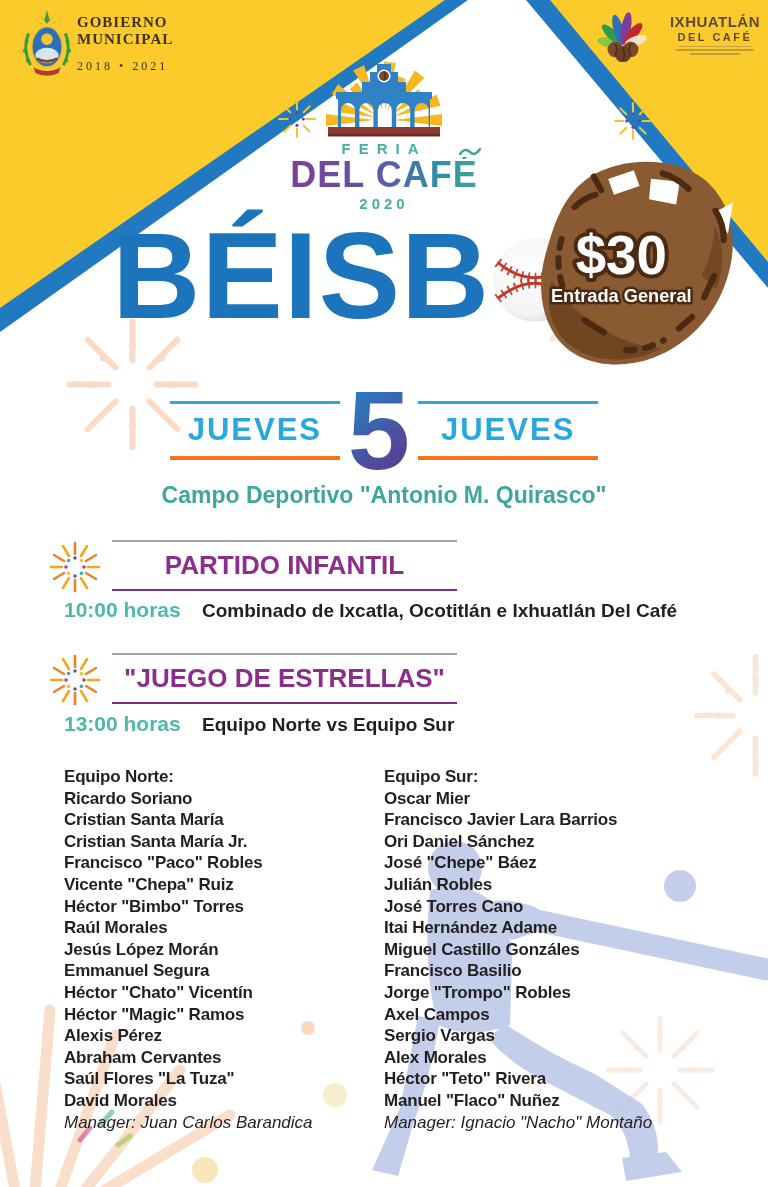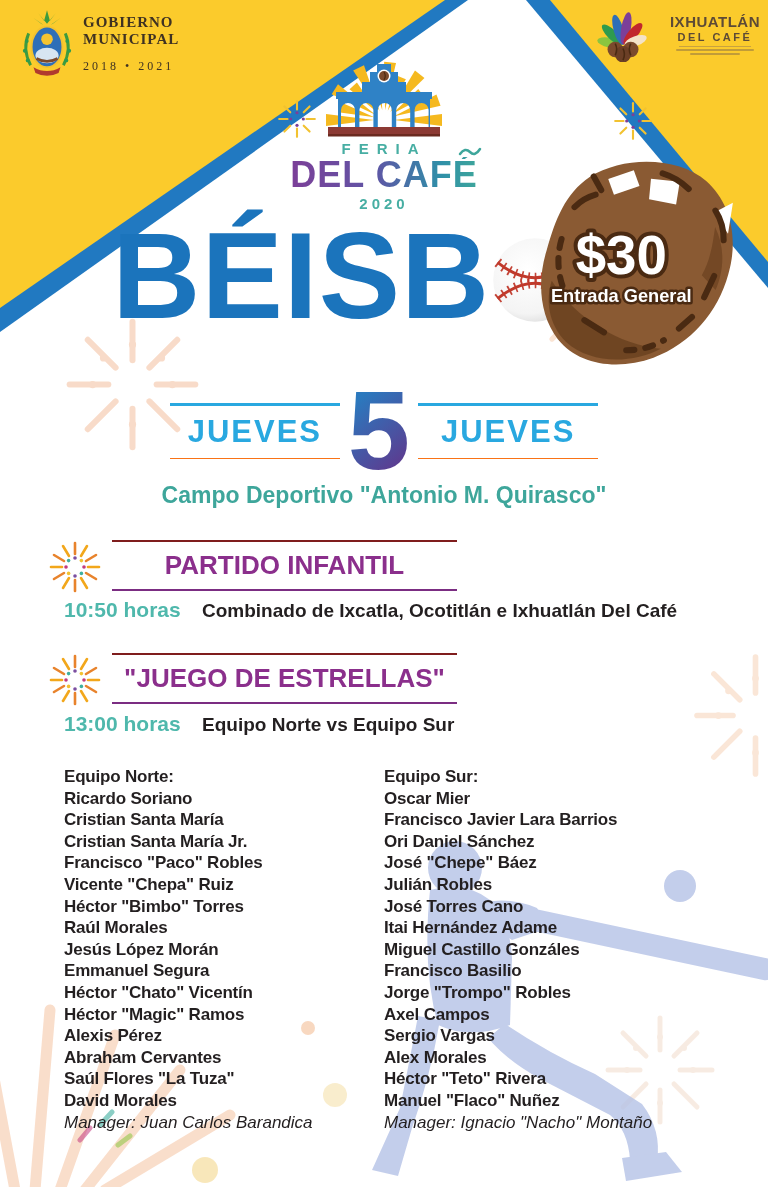--- a/index.html
+++ b/index.html
@@ -11,21 +11,21 @@
   .tl-blue{top:0;left:0;width:468px;height:332px;background:#2179C1;
            clip-path:polygon(0 0,100% 0,0 100%);z-index:1;}
   .tl-yellow{top:0;left:0;width:445px;height:308px;background:#FBCB2C;
            clip-path:polygon(0 0,100% 0,0 100%);z-index:1;}
   .tr-blue{top:0;right:0;width:242px;height:288px;background:#2179C1;
            clip-path:polygon(0 0,100% 0,100% 100%);z-index:1;}
   .tr-yellow{top:0;right:0;width:218px;height:262px;background:#FBCB2C;
            clip-path:polygon(0 0,100% 0,100% 100%);z-index:1;}
 
   
-  .gov-block{left:20px;top:10px;display:flex;gap:9px;align-items:center;z-index:3;}
+  .gov-block{left:20px;top:10px;display:flex;gap:3px;align-items:center;z-index:3;}
   .gov-text{font-family:"Liberation Serif",serif;color:#3F3222;}
   .gov-line{font-size:15px;font-weight:bold;letter-spacing:1px;line-height:17px;}
   .gov-years{font-size:12px;letter-spacing:3px;margin-top:11px;}
 
   
   .ix-block{right:8px;top:6px;display:flex;gap:18px;align-items:center;z-index:3;}
   .ix-text{color:#5D4A36;text-align:center;}
   .ix-l1{font-size:15px;font-weight:bold;letter-spacing:.5px;}
   .ix-l2{font-size:11px;font-weight:bold;letter-spacing:2.5px;margin-top:1px;}
   .ix-rule{height:1px;background:#C8A23F;margin:3px auto 2px;width:72px;}
@@ -42,31 +42,31 @@
   
   .big-title{left:0;right:0;top:222px;height:126px;display:flex;align-items:flex-start;justify-content:center;
       z-index:3;color:#1B74BC;font-weight:bold;font-size:122px;letter-spacing:1px;line-height:.9;}
   .big-title .ball{margin:14px 1px 0 1px;}
 
   
   .glove-wrap{left:520px;top:160px;width:238px;height:208px;z-index:3;}
 
   
   .date-banner{left:0;right:0;top:386px;display:flex;justify-content:center;align-items:center;gap:6px;z-index:3;}
-  .date-word{border-top:3px solid #29A8E0;border-bottom:1px solid #f97316;color:#29A8E0;
+  .date-word{border-top:3px solid #29A8E0;border-bottom:4px solid #f97316;color:#29A8E0;
       font-weight:bold;font-size:31px;letter-spacing:2px;padding:8px 0;text-align:center;}
   .dw-day{width:170px;}
   .dw-month{width:180px;}
   .date-num{font-size:112px;font-weight:bold;line-height:.8;margin:0 2px;
       background:linear-gradient(140deg,#2B79BE 15%,#5B3D91 85%);
       -webkit-background-clip:text;background-clip:text;color:transparent;}
   .venue{left:0;right:0;top:482px;text-align:center;color:#3EA69B;font-weight:bold;font-size:23px;z-index:3;}
 
   
-  .sec-head{left:112px;width:345px;border-top:2px solid #7f1d1d;border-bottom:2px solid #7B2D82;
+  .sec-head{left:112px;width:345px;border-top:2px solid #a3a3a3;border-bottom:2px solid #7B2D82;
       padding:8px 0;text-align:center;color:#8B2F8C;font-weight:bold;font-size:26px;z-index:3;}
   .sec-row{left:64px;z-index:3;font-size:19px;white-space:nowrap;}
   .sec-time{color:#4FB8AC;font-weight:bold;font-size:21px;margin-right:16px;}
   .sec-desc{color:#231F20;font-weight:bold;}
 
   
   .roster{top:766px;width:320px;z-index:3;font-size:17px;line-height:21.6px;font-weight:bold;letter-spacing:-.2px;}
   .roster-title{font-weight:bold;}
   .roster .manager{font-style:italic;font-weight:normal;letter-spacing:0;}
   .r-norte{left:64px;}
@@ -346,21 +346,21 @@
     <div class="date-num">5</div>
     <div class="date-word dw-month">JUEVES</div>
   </div>
   <div class="abs venue">Campo Deportivo "Antonio M. Quirasco"</div>
 
   <svg class="abs fw-bright" style="left:48px;top:540px" width="54" height="54">
       <use href="#fw-bright"></use>
     </svg>
   <div class="abs sec-head" style="top:540px">PARTIDO INFANTIL</div>
   <div class="abs sec-row" style="top:598px">
-    <span class="sec-time">10:50 horas</span>
+    <span class="sec-time">10:00 horas</span>
     <span class="sec-desc">Combinado de Ixcatla, Ocotitlán e Ixhuatlán Del Café</span>
   </div>
 
   <svg class="abs fw-bright" style="left:48px;top:653px" width="54" height="54">
       <use href="#fw-bright"></use>
     </svg>
   <div class="abs sec-head" style="top:653px">"JUEGO DE ESTRELLAS"</div>
   <div class="abs sec-row" style="top:712px">
     <span class="sec-time">13:00 horas</span>
     <span class="sec-desc">Equipo Norte vs Equipo Sur</span>

